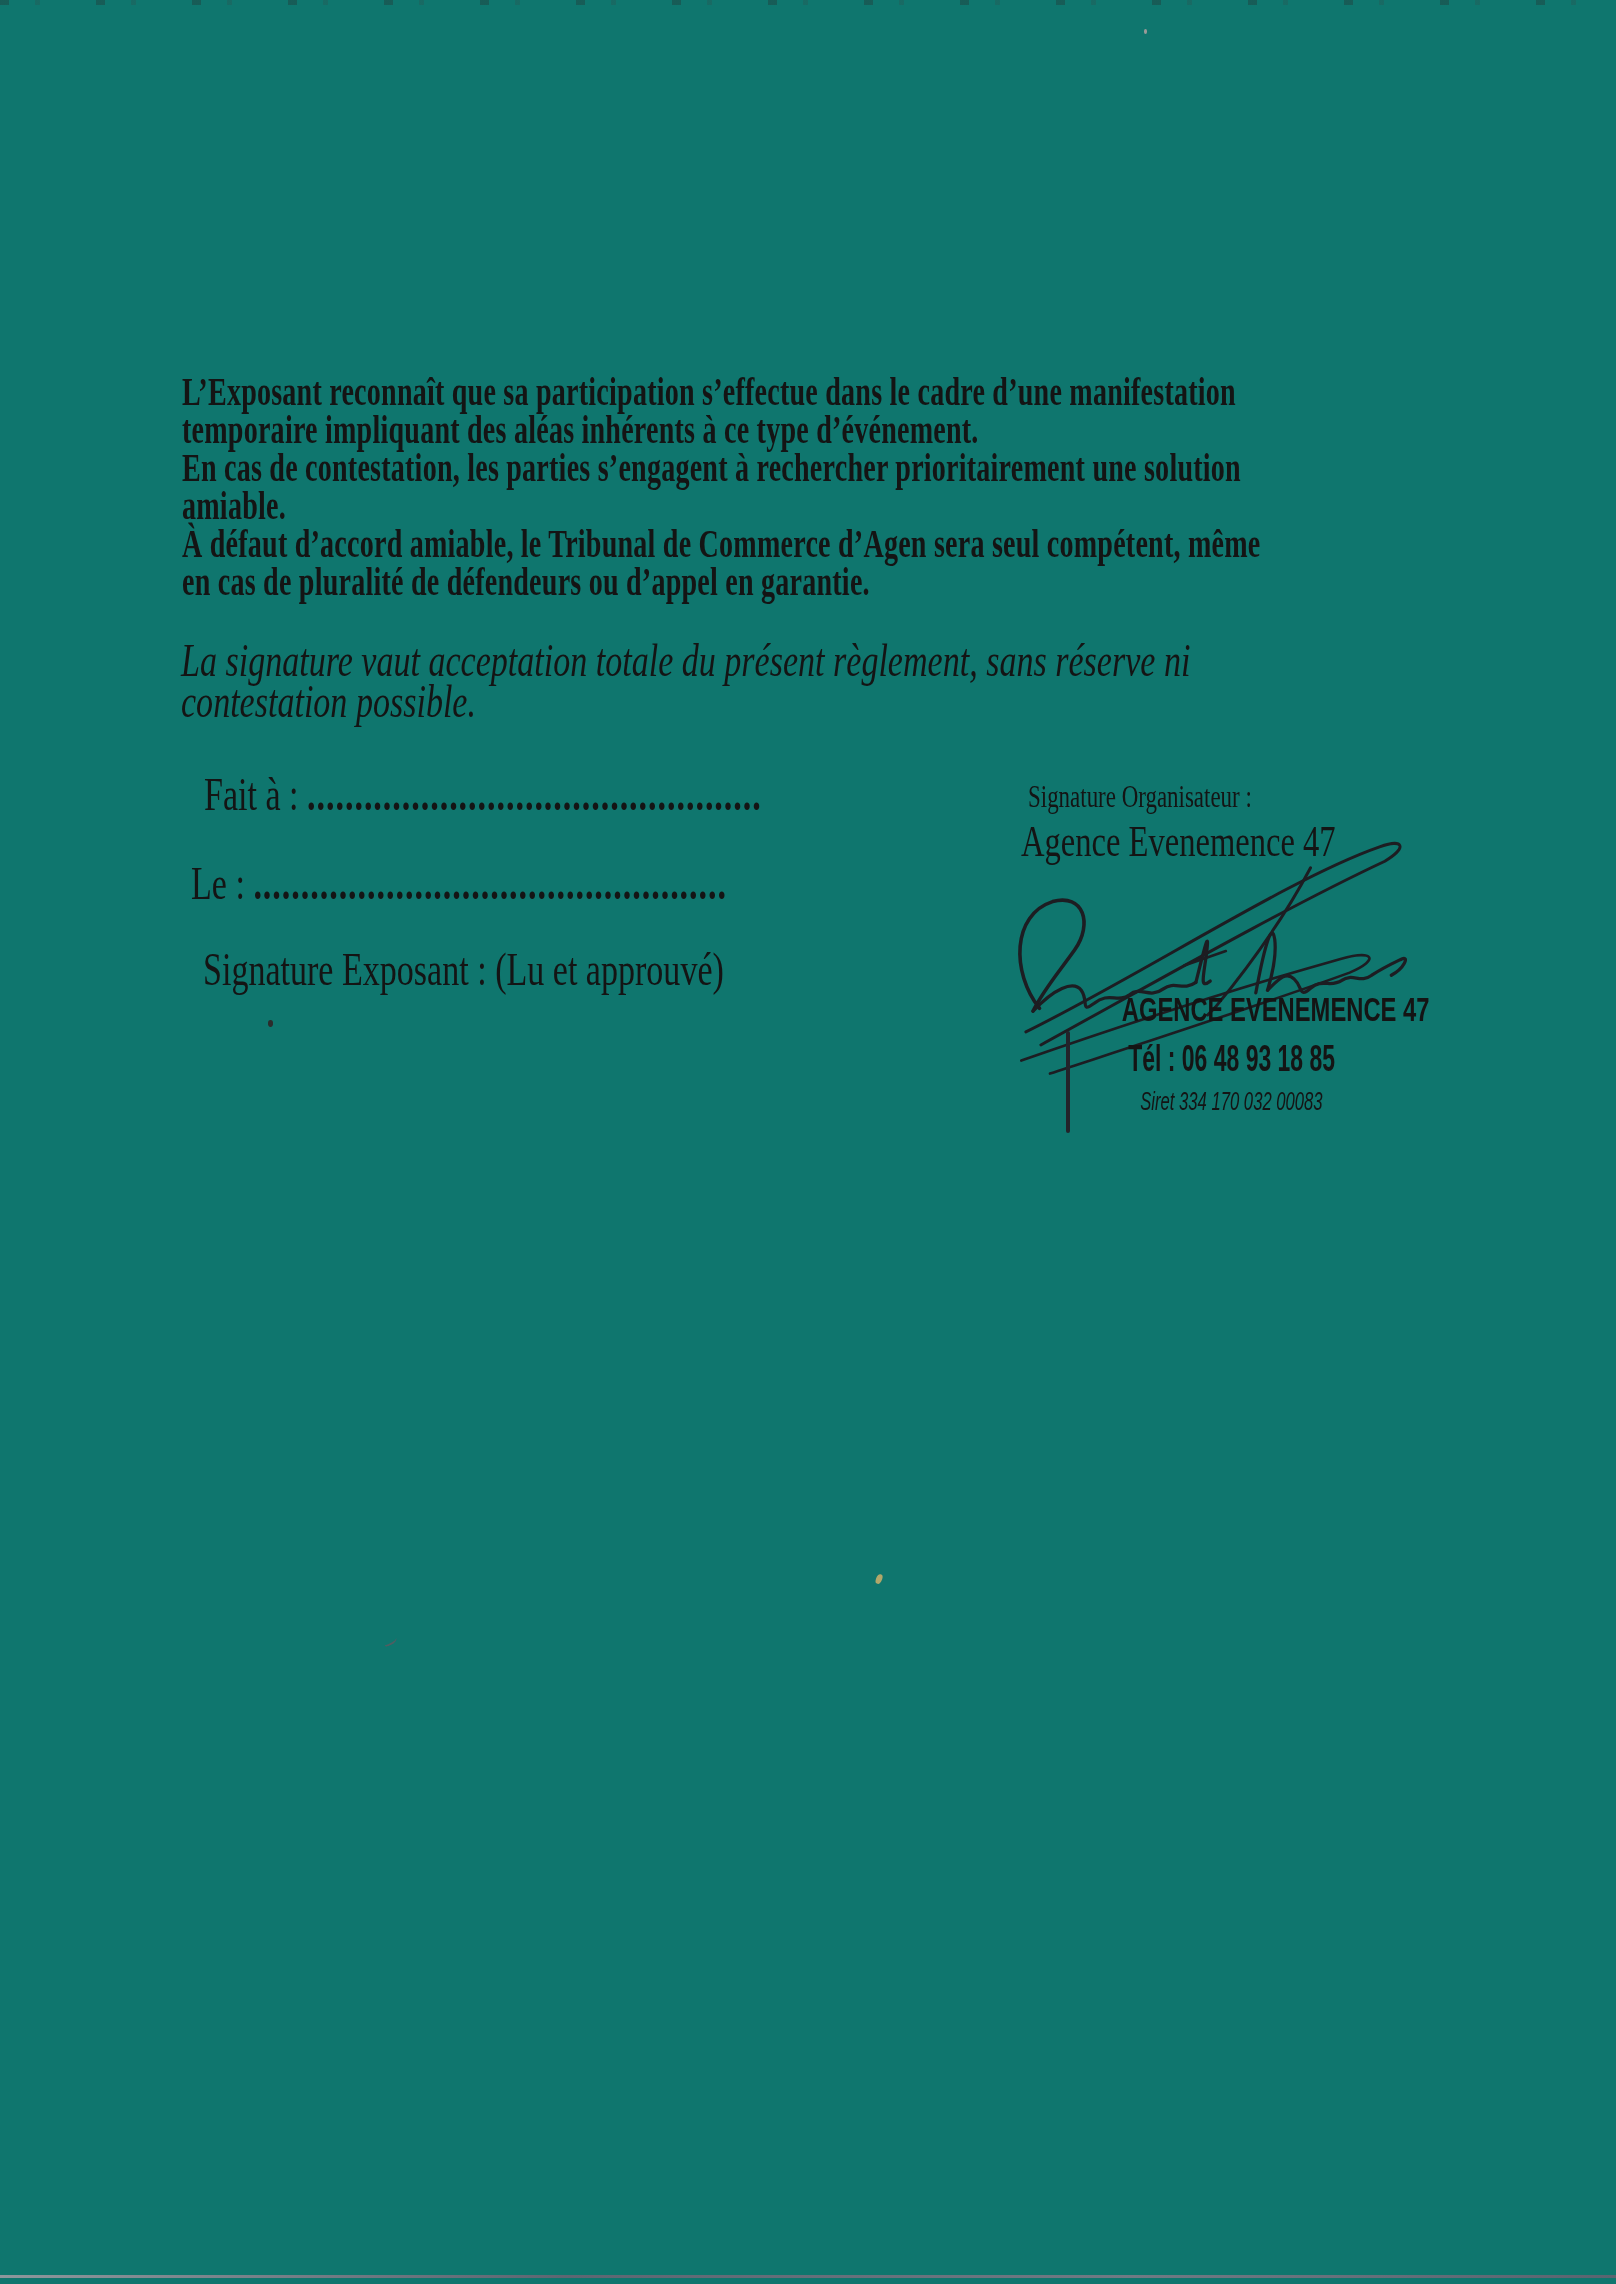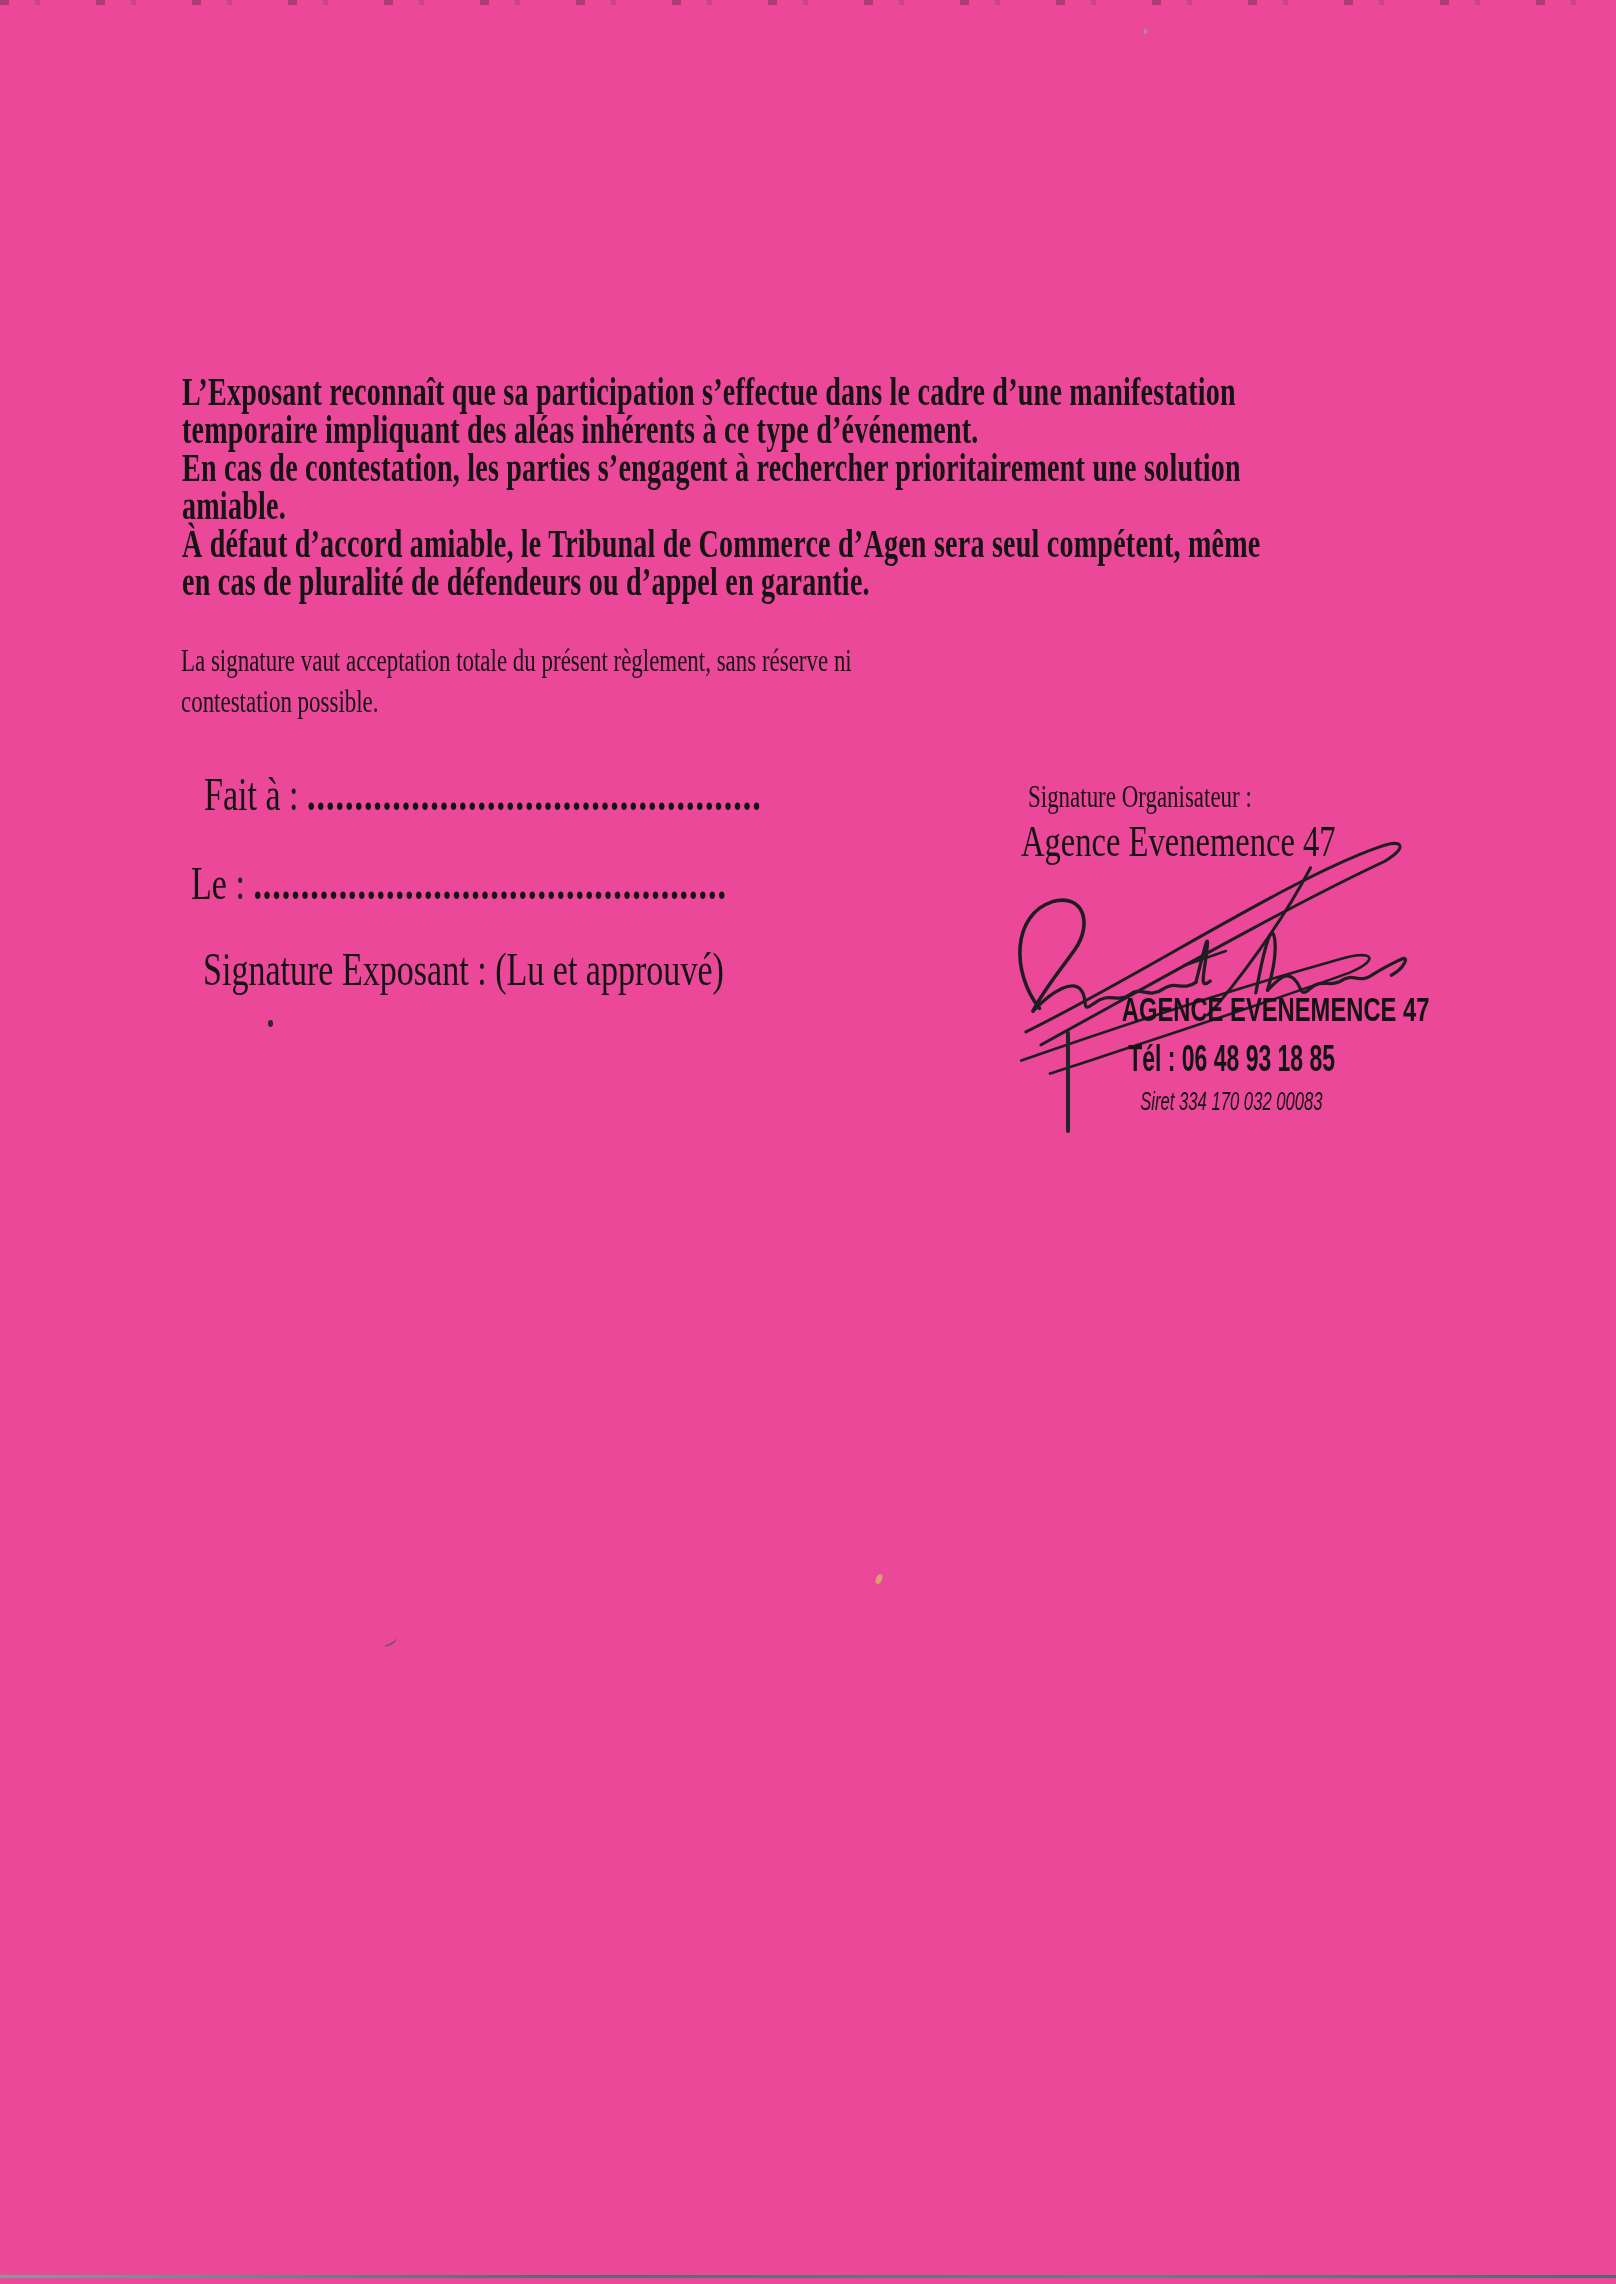--- a/index.html
+++ b/index.html
@@ -1,38 +1,38 @@
 <!DOCTYPE html>
 <html style="font-size:10.4px"><head>
 <meta charset="utf-8">
 <style>
   html,body{margin:0;padding:0;background:#e8e8e6;}
   .page{
     position:relative;
     width:1616px;height:2284px;
-    background:#ec4899;
+    background:#0f766e;
     overflow:hidden;
     font-family:"Liberation Serif","DejaVu Serif",serif;
     color:#141414;
   }
   
   .cond{display:inline-block;transform:scaleX(0.74);transform-origin:0 0;white-space:nowrap;}
   .cond-c{display:inline-block;transform:scaleX(0.72);transform-origin:50% 0;white-space:nowrap;}
 
   .terms-bold{
     position:absolute;left:182px;top:373px;
     font-size:39px;line-height:38px;font-weight:bold;
     letter-spacing:0.3px;
   }
   .terms-bold .ln{display:block;}
   .terms-bold .cond{transform:scaleX(0.72);}
 
   .acceptance{
     position:absolute;left:181px;top:640px;
-    font-size:31px;line-height:41px;font-weight:normal;
+    font-size:46px;line-height:41px;font-weight:normal;font-style:italic;
   }
 
   .field-line{position:absolute;font-size:46px;line-height:46px;white-space:nowrap;margin-left:20px;}
   .f-fait{left:184px;top:772px;}
   .f-le{left:171px;top:861px;}
   .f-sigexp{left:183px;top:947px;}
   .dots{letter-spacing:1.3px;font-weight:bold;}
 
   .org-title{position:absolute;left:1021px;top:775px;font-size:31px;line-height:44px;margin-left:7px;}
   .org-name{position:absolute;left:1021px;top:820px;font-size:44px;line-height:44px;}

